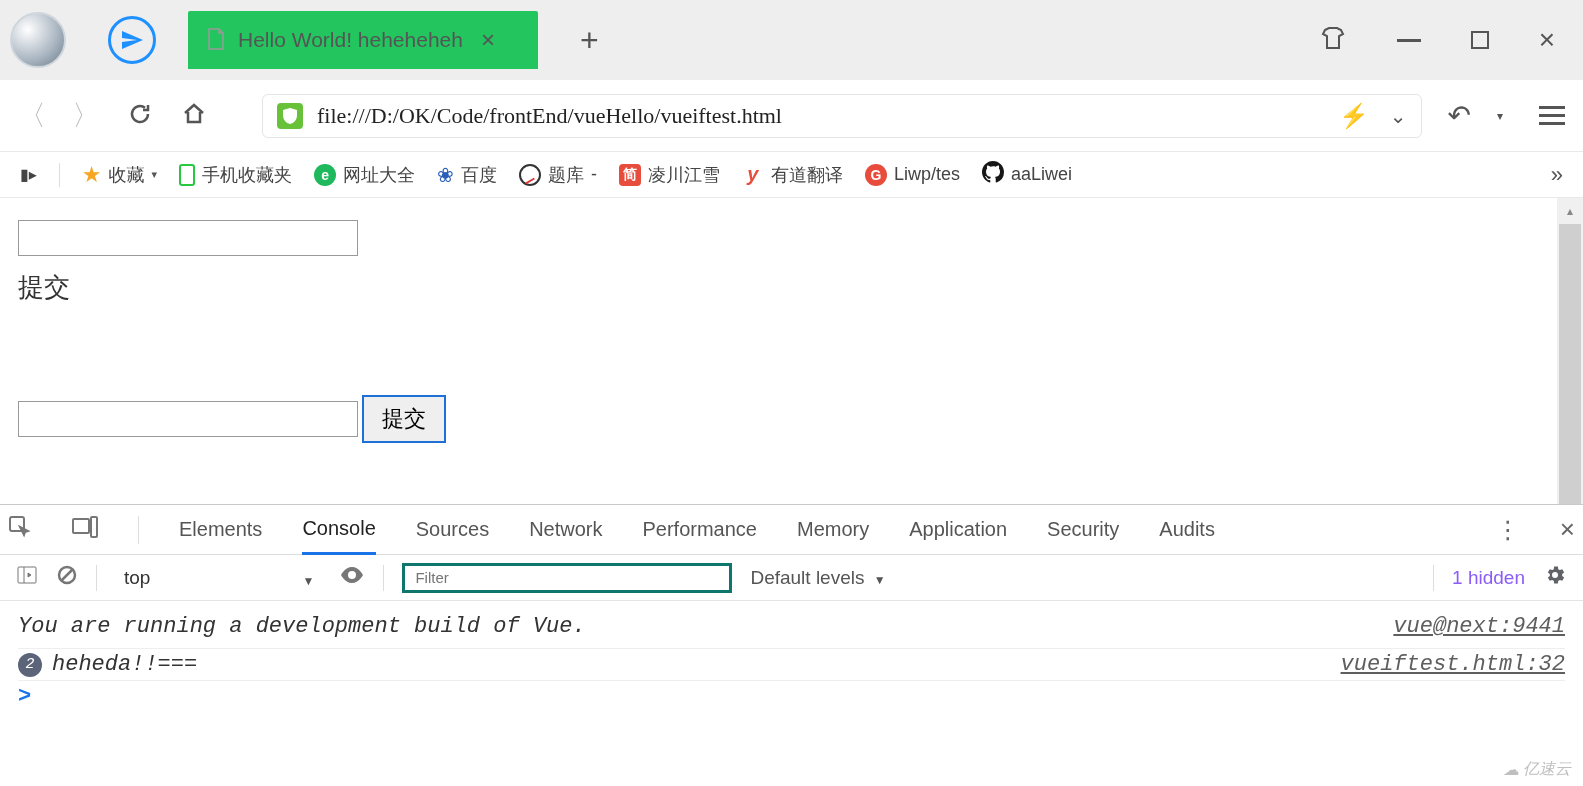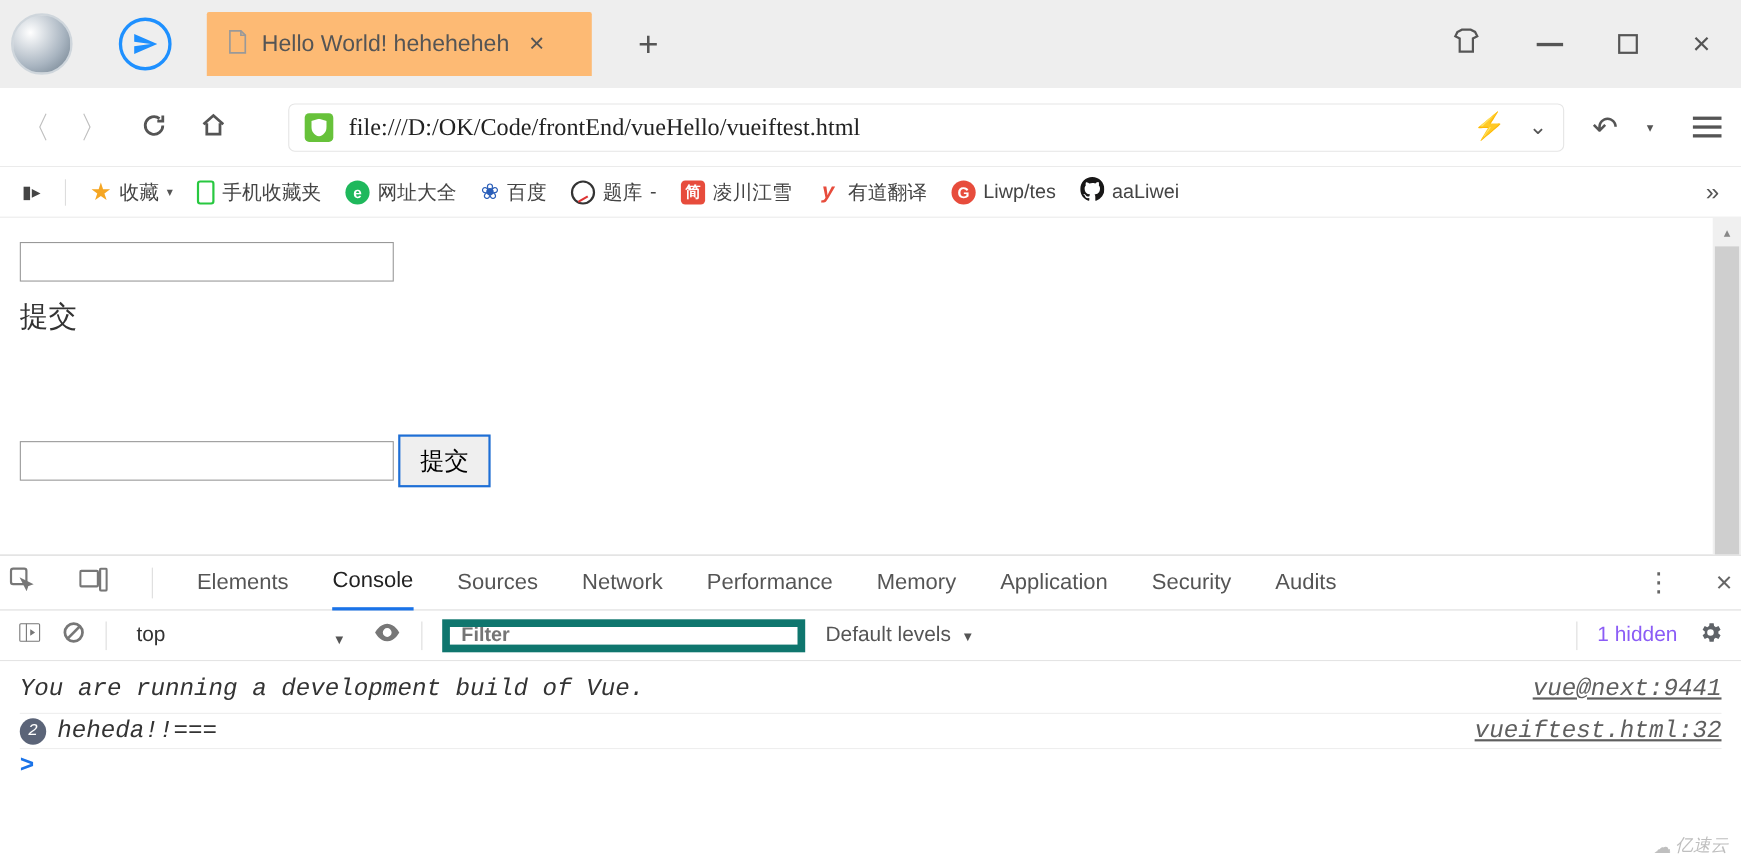--- a/index.html
+++ b/index.html
@@ -3,21 +3,21 @@
 <meta charset="utf-8">
 <style>
   * { box-sizing: border-box; margin: 0; padding: 0; }
   body { font-family: "Microsoft YaHei", Arial, sans-serif; font-size: 15px; color: #333; background: #fff; width: 1583px; height: 786px; overflow: hidden; position: relative; }
   
   
   .titlebar { height: 80px; background: #eeeeee; display: flex; align-items: center; padding: 0 10px 0 10px; position: relative; }
   .avatar { width: 56px; height: 56px; border-radius: 50%; background: radial-gradient(circle at 30% 30%, #fff, #a8b4c0 60%, #6a7a88); border: 2px solid #cfd6dc; }
   .titlebar-send { width: 48px; height: 48px; border: 3px solid #1e90ff; border-radius: 50%; display: flex; align-items: center; justify-content: center; margin-left: 42px; }
   .titlebar-send svg { fill: #1e90ff; }
-  .tab { display: flex; align-items: center; background: #fdba74; height: 58px; margin-left: 32px; padding: 0 14px 0 18px; border-radius: 2px 2px 0 0; gap: 12px; min-width: 350px; }
+  .tab { display: flex; align-items: center; background: #22c55e; height: 58px; margin-left: 32px; padding: 0 14px 0 18px; border-radius: 2px 2px 0 0; gap: 12px; min-width: 350px; }
   .tab .page-icon svg { stroke: #999; fill: none; }
   .tab .tab-title { font-size: 21px; color: #555; white-space: nowrap; overflow: hidden; text-overflow: clip; max-width: 260px; }
   .tab .tab-close { font-size: 24px; color: #555; margin-left: 6px; }
   .newtab { margin-left: 42px; font-size: 32px; color: #555; }
   .winctrl { margin-left: auto; display: flex; gap: 50px; align-items: center; padding-right: 18px; }
   .winctrl .shirt svg { stroke: #555; fill: none; stroke-width: 2; }
   .winctrl .dash { width: 24px; height: 3px; background: #555; }
   .winctrl .sq { width: 18px; height: 18px; border: 2.5px solid #555; }
   .winctrl .x { font-size: 28px; color: #555; }
   
@@ -76,21 +76,21 @@
   .dt-tabs .spacer { flex: 1; }
   .dt-tabs .kebab { font-size: 24px; color: #666; }
   .dt-tabs .dt-close { font-size: 26px; color: #666; }
   .dt-toolbar { height: 46px; border-bottom: 1px solid #e4e4e4; display: flex; align-items: center; padding: 0 16px; gap: 18px; font-size: 19px; color: #555; }
   .dt-toolbar .sep { width: 1px; height: 26px; background: #ddd; }
   .dt-toolbar .play svg { stroke: #777; fill: none; }
   .dt-toolbar .nope svg { stroke: #777; fill: none; stroke-width: 2.5; }
   .dt-toolbar .ctx { border: 1px solid transparent; padding: 3px 170px 3px 8px; position: relative; color: #333; }
   .dt-toolbar .ctx .tri { position: absolute; right: 6px; top: 10px; font-size: 12px; color: #555; }
   .dt-toolbar .eye svg { fill: #777; }
-  .dt-toolbar .filter { border: 7px solid #0f766e; height: 30px; width: 330px; padding: 2px 10px; color: #888; font-size: 18px; font-weight: bold; }
+  .dt-toolbar .filter { border: 3px solid #0f766e; height: 30px; width: 330px; padding: 2px 10px; color: #888; font-size: 15px; }
   .dt-toolbar .levels { position: relative; padding-right: 18px; }
   .dt-toolbar .levels .tri { font-size: 12px; color: #555; margin-left: 4px; }
   .dt-toolbar .flex1 { flex: 1; }
   .dt-toolbar .hidden-ct { color: #8b5cf6; }
   .dt-toolbar .gear svg { fill: #5f6368; }
   
   .console { flex: 1; padding: 10px 18px; font-family: Consolas, "Courier New", monospace; font-size: 22px; color: #333; position: relative; font-style: italic; }
   .console .row { display: flex; justify-content: space-between; align-items: flex-start; padding: 3px 0; }
   .console .row.bordered { border-top: 1px solid #eee; border-bottom: 1px solid #eee; margin-top: 6px; }
   .console .msg { white-space: pre; }

